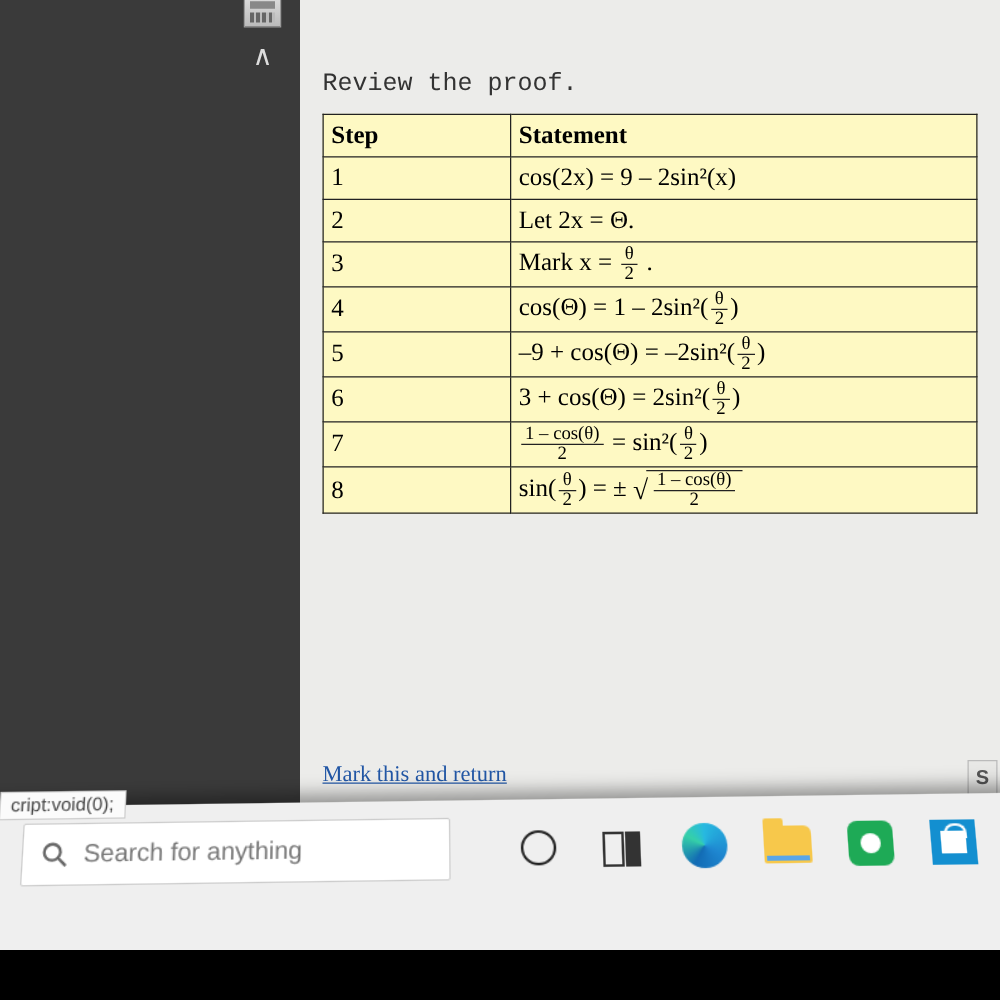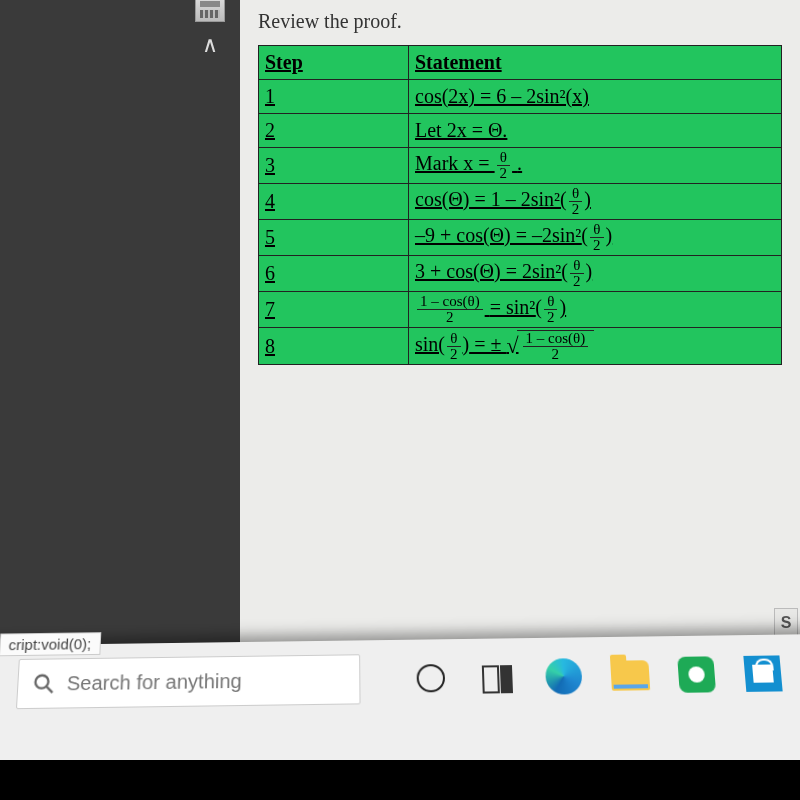--- a/index.html
+++ b/index.html
@@ -13,27 +13,27 @@
     .page-area {
       position: absolute;
       left: 240px; top: 0;
       width: 560px; height: 660px;
       background: #ececea;
       padding: 10px 18px;
       perspective: 2000px;
     }
     .instr {
       font-size: 20px; color: #333; margin-bottom: 12px;
-      font-family: Liberation Serif, serif;
+      font-family: Liberation Mono, monospace;
+      margin-top: 46px;
     }
     table.proof {
       border-collapse: collapse;
       width: 100%;
-      background: #22c55e;
-      text-decoration: underline;
+      background: #fef9c3;
     }
     table.proof th, table.proof td {
       border: 1.5px solid #222;
       padding: 2px 6px;
       vertical-align: middle;
       height: 34px;
     }
     table.proof th {
       text-align: left; font-weight: bold;
       font-size: 20px;
@@ -178,21 +178,21 @@
   <div class="instr">Review the proof.</div>
 
   <table class="proof">
     <tbody>
         <tr>
       <th class="stepcol">Step</th>
       <th>Statement</th>
     </tr>
     <tr>
       <td>1</td>
-      <td><span class="math">cos(2x) = 6 – 2sin²(x)</span></td>
+      <td><span class="math">cos(2x) = 9 – 2sin²(x)</span></td>
     </tr>
     <tr>
       <td>2</td>
       <td><span class="math">Let 2x = Θ.</span></td>
     </tr>
     <tr>
       <td>3</td>
       <td>
         <span class="math">
           <span>Mark x = </span>
@@ -238,20 +238,21 @@
       <td>8</td>
       <td>
         <span class="math">
           sin(<span class="frac"><span class="n">θ</span><span class="d">2</span></span>)<span> = ± </span><span class="sqrt-sym">√</span><span class="sqrt-wrap"><span class="frac"><span class="n">1 – cos(θ)</span><span class="d">2</span></span></span>
         </span>
       </td>
     </tr>
   </tbody>
     </table>
 
+  <a class="mark-link">Mark this and return</a>
   <div class="side-btn">S</div>
 </div>
 
 <div class="task-wrap">
   <div class="taskbar">
     <div class="tooltip">cript:void(0);</div>
     <div class="search">
       <svg viewBox="0 0 24 24">
           <circle cx="10" cy="10" r="7"></circle>
           <line x1="15" y1="15" x2="22" y2="22"></line>

